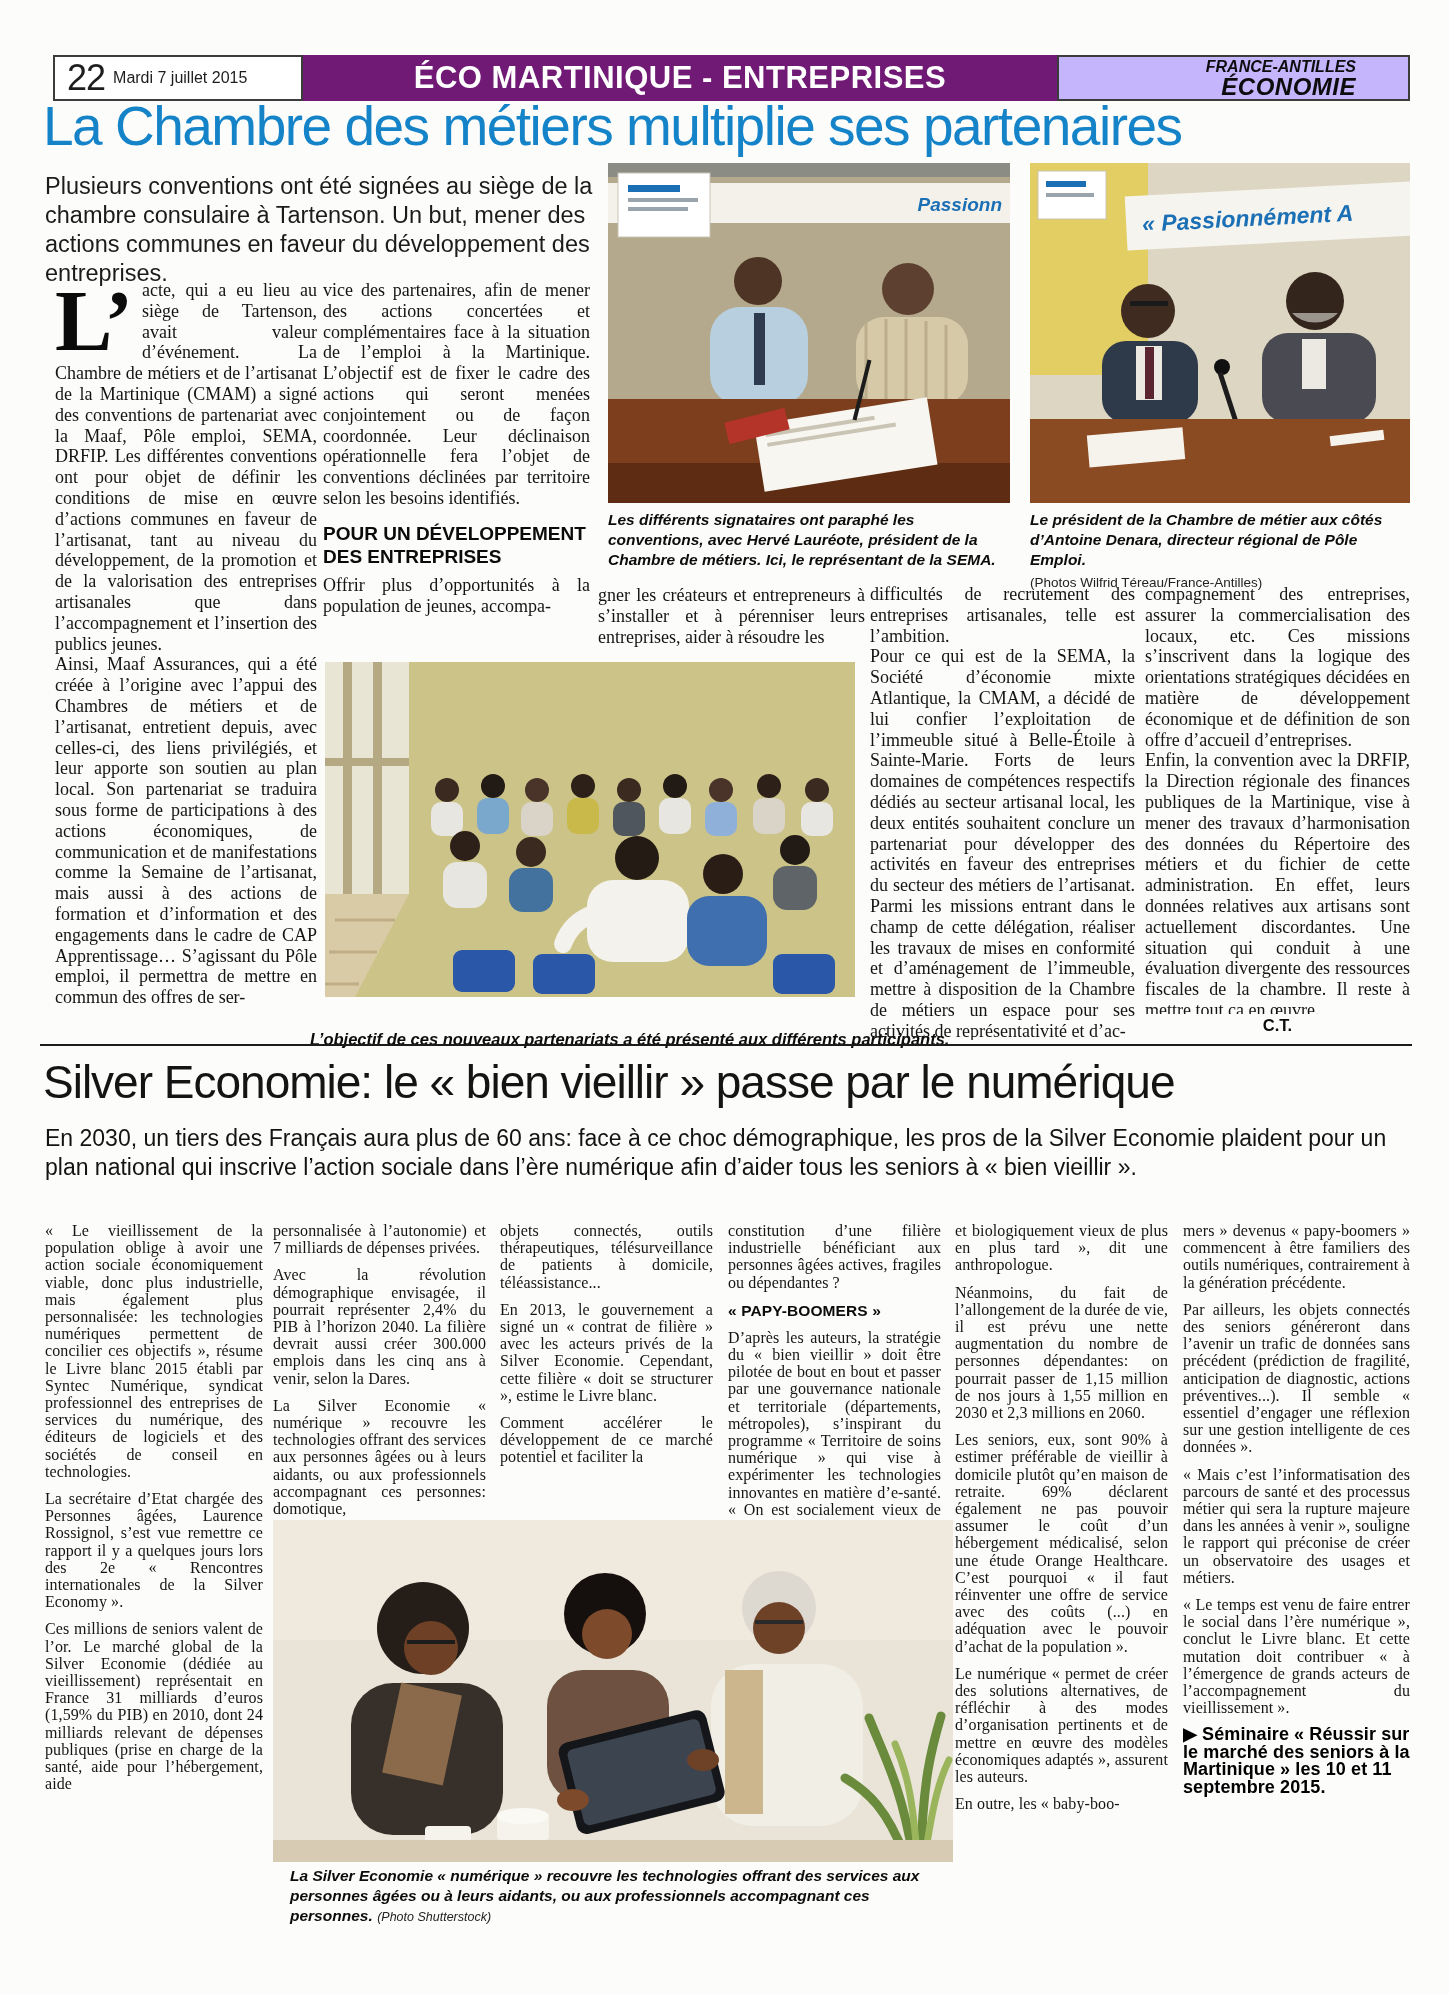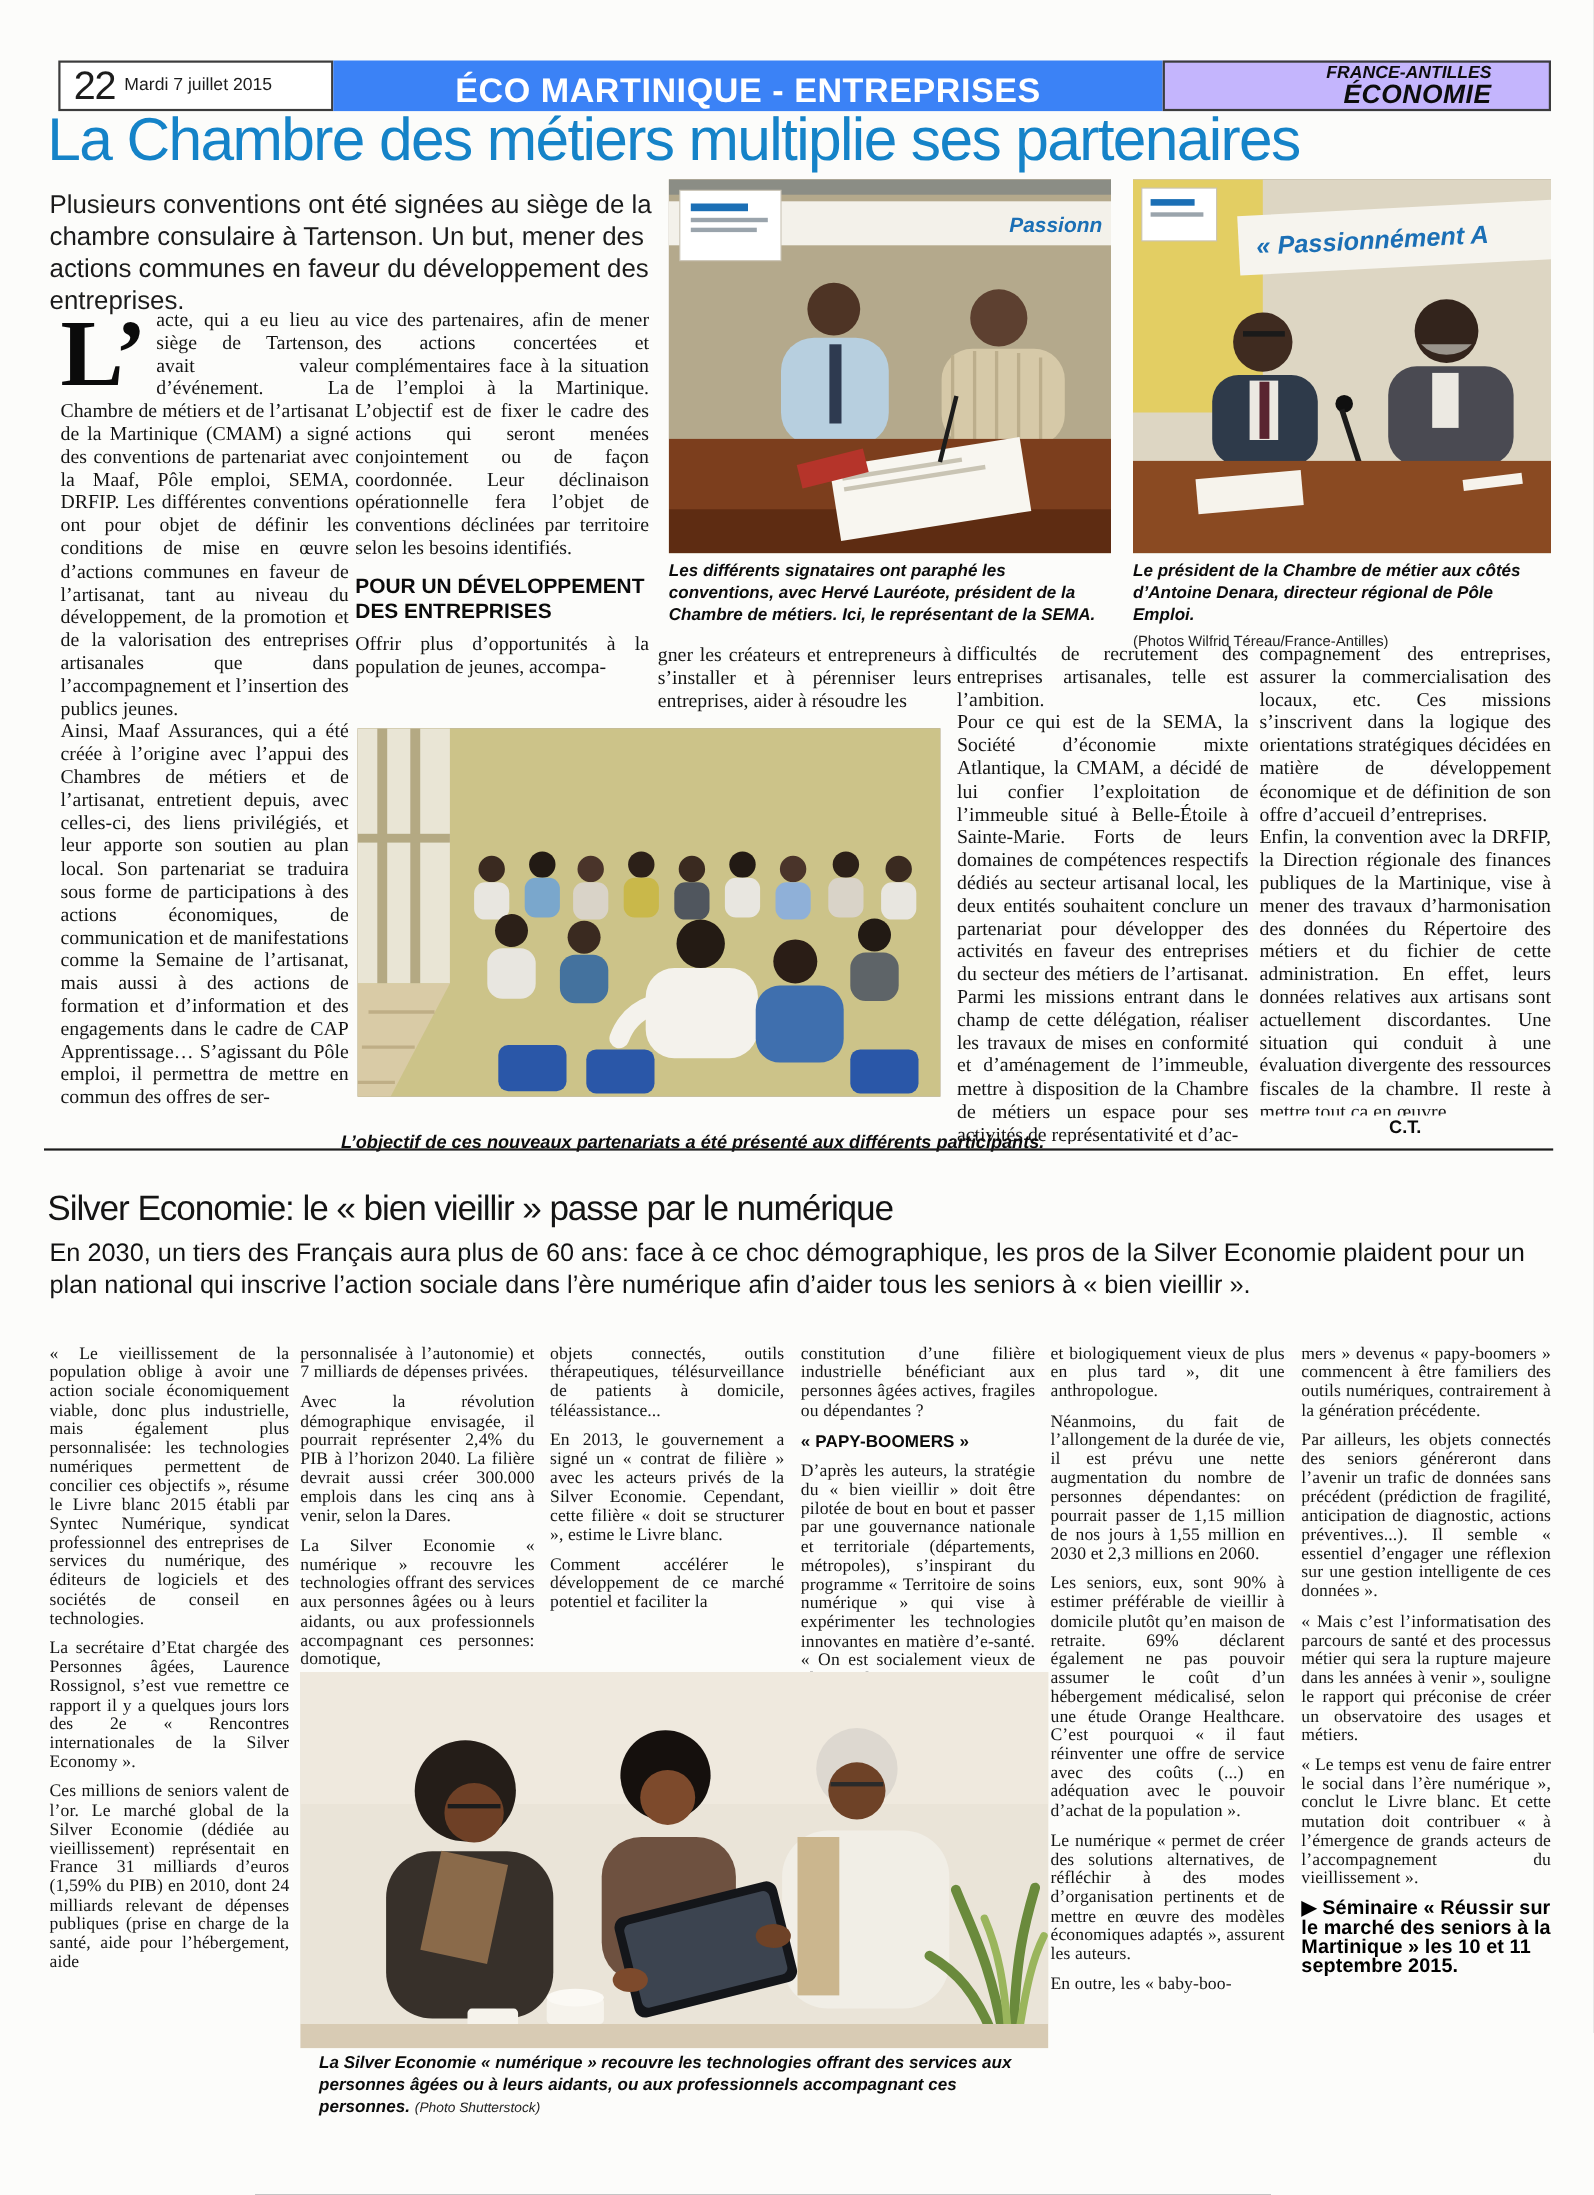--- a/index.html
+++ b/index.html
@@ -4,43 +4,43 @@
 <style>
   html,body{margin:0;padding:0;background:#9a9a9a;}
   #page{position:relative;width:1449px;height:1995px;background:#fcfcfa;overflow:hidden;
         font-family:"Liberation Sans",sans-serif;color:#111;}
   .abs{position:absolute;}
   
   .numbox{left:53px;top:55px;width:250px;height:46px;border:2px solid #3c3c3c;background:#fff;
           display:flex;align-items:center;box-sizing:border-box;}
   .pagenum{font-size:36px;font-weight:400;margin-left:12px;color:#1d1d1d;letter-spacing:-1px;}
   .date{font-size:16px;margin-left:8px;color:#1d1d1d;}
-  .banner{left:303px;top:55px;width:754px;height:46px;background:#3b82f6;color:#fff;
-          display:flex;align-items:flex-end;justify-content:center;font-weight:bold;font-size:31px;letter-spacing:.5px;}
+  .banner{left:303px;top:55px;width:754px;height:46px;background:#701a75;color:#fff;
+          display:flex;align-items:center;justify-content:center;font-weight:bold;font-size:31px;letter-spacing:.5px;}
   .brandbox{left:1057px;top:55px;width:353px;height:46px;border:2px solid #3c3c3c;background:#c4b5fd;
             display:flex;flex-direction:column;align-items:flex-end;justify-content:center;
             padding-right:52px;box-sizing:border-box;font-style:italic;font-weight:bold;color:#0d0d0d;}
   .brand1{font-size:16px;line-height:17px;}
   .brand2{font-size:24px;line-height:24px;letter-spacing:.5px;}
   
   .headline1{left:43px;top:94px;width:1375px;font-size:55px;color:#1583c8;letter-spacing:-1.5px;white-space:nowrap;}
   .standfirst1{left:45px;top:172px;width:557px;font-size:23.5px;line-height:29px;color:#1b1b1b;}
   .photo{overflow:hidden;background:#b0a68c;}
   .caption{font-style:italic;font-weight:bold;font-size:15.5px;line-height:20px;color:#0c0c0c;}
   .credit{font-style:normal;font-weight:normal;font-size:13.5px;color:#222;letter-spacing:0;}
   .a1col{font-family:"Liberation Serif",serif;font-size:18px;line-height:20.8px;text-align:justify;color:#141414;}
   .a1col p{margin:0;}
   .dropcap{float:left;font-weight:bold;font-size:86px;line-height:68px;margin:7px 9px 0 0;color:#0b0b0b;
            font-family:"Liberation Serif",serif;}
   .subhead1{font-family:"Liberation Sans",sans-serif;font-weight:bold;font-size:19px;line-height:23px;
             margin:13px 0 7px;color:#0b0b0b;text-align:left;}
   .byline{font-weight:bold;font-size:16.5px;text-align:center;font-family:"Liberation Sans",sans-serif;color:#0b0b0b;}
   .divider{left:40px;top:1044px;width:1372px;height:0;border-top:2px solid #1c1c1c;}
   
-  .headline2{left:43px;top:1055px;width:1385px;font-size:32px;color:#141414;letter-spacing:-1px;white-space:nowrap;margin-top:25px;}
+  .headline2{left:43px;top:1055px;width:1385px;font-size:46px;color:#141414;letter-spacing:-1px;white-space:nowrap;}
   .standfirst2{left:45px;top:1124px;width:1355px;font-size:23px;line-height:29px;color:#131313;}
   .a2col{font-family:"Liberation Serif",serif;font-size:16px;line-height:17.2px;letter-spacing:.1px;
          text-align:justify;color:#141414;}
   .a2col p{margin:0 0 10px;}
   .subhead2{font-family:"Liberation Sans",sans-serif;font-weight:bold;font-size:15.5px;line-height:19px;
             margin:2px 0 9px;color:#0b0b0b;text-align:left;}
   .note{font-family:"Liberation Sans",sans-serif;font-weight:bold;font-size:18px;line-height:17.5px;
         color:#000000;text-align:left;}
   .clip{overflow:hidden;}
   svg{display:block;}

